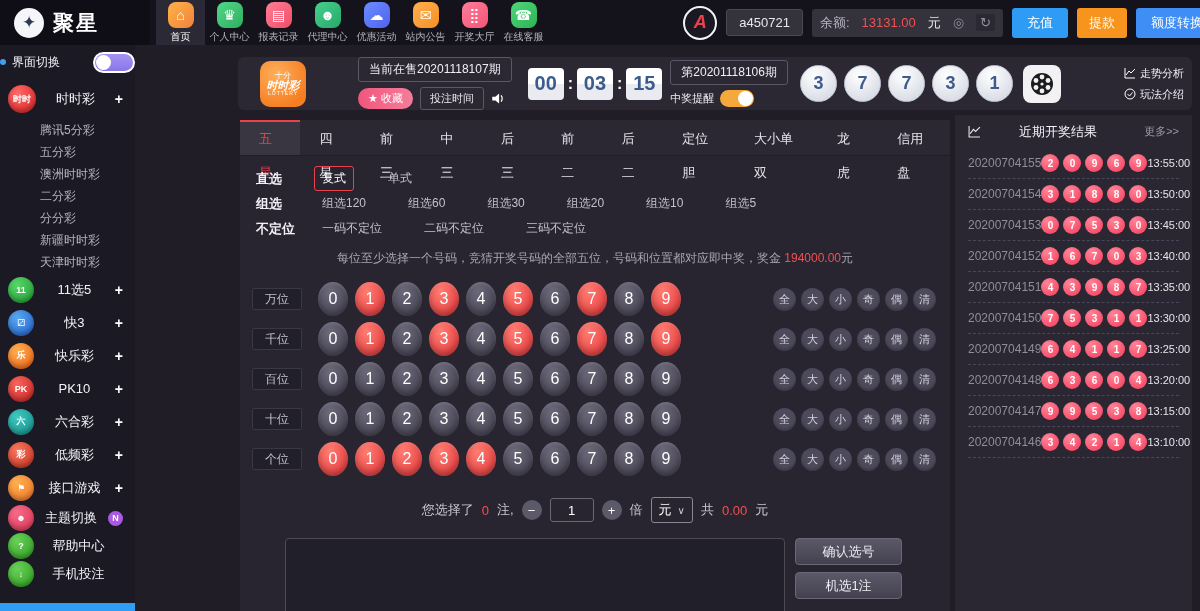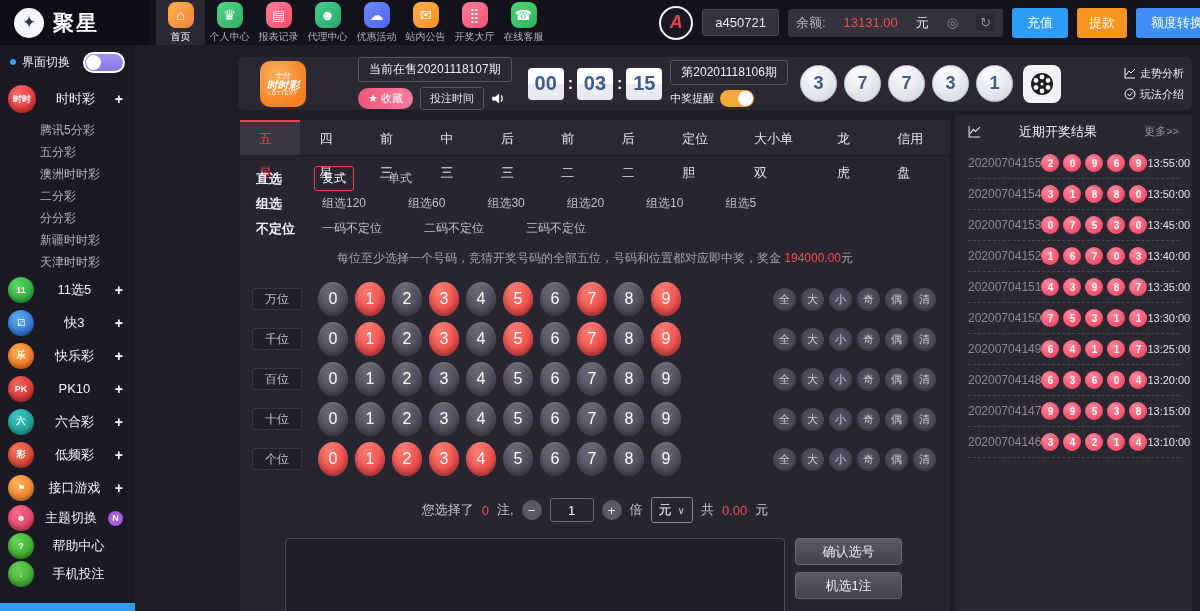--- a/index.html
+++ b/index.html
@@ -14,33 +14,33 @@
   .brand-title { margin-left:9px; font-size:21px; font-weight:bold; color:#fff; letter-spacing:2px; }
   .topnav { display:flex; height:45px; margin-left:6px; }
   .nav-item { width:49px; height:45px; display:flex; flex-direction:column; align-items:center; justify-content:center; cursor:pointer; }
   .nav-item.active { background:#2b2935; }
   .nav-icon { width:26px; height:26px; border-radius:8px; display:flex; align-items:center; justify-content:center; color:#fff; font-size:14px; line-height:1; }
   .nav-label { font-size:10px; color:#b5b3bf; margin-top:2px; white-space:nowrap; }
   .nav-item.active .nav-label { color:#fff; }
   .userarea { margin-left:auto; display:flex; align-items:center; gap:9px; padding-right:0; }
   .alogo { width:34px; height:34px; border-radius:50%; border:2px solid #f2f3f6; background:#1a1822; color:#e8424d; font-weight:bold; font-style:italic; font-size:18px; display:flex; align-items:center; justify-content:center; }
   .userbox { background:#34323c; border:1px solid #4a4854; border-radius:3px; color:#e8e7ee; font-size:13px; padding:5px 12px; }
-  .balancebox { background:#34323c; border-radius:3px; display:flex; align-items:center; gap:18px; font-size:13px; padding:5px 8px; }
+  .balancebox { background:#34323c; border-radius:3px; display:flex; align-items:center; gap:12px; font-size:13px; padding:5px 8px; }
   .bal-label { color:#b9b7c3; }
   .bal-value { color:#f35050; }
   .bal-unit { color:#e8e7ee; }
   .mini-icon { color:#908e9a; font-size:13px; cursor:pointer; }
   .refresh-wrap { background:#2a2832; border-radius:2px; padding:1px 4px; }
   .btn-blue { background:#2e9cf5; color:#fff; font-size:13px; border:none; border-radius:3px; padding:6px 15px; cursor:pointer; }
   .btn-orange { background:#f7941e; color:#fff; font-size:13px; border:none; border-radius:3px; padding:6px 12px; cursor:pointer; }
   .btn-transfer { margin-right:-18px; background:#3f8ef5; }
 
   
   .sidebar { position:absolute; top:45px; left:0; width:135px; height:566px; background:#1b1923; overflow:hidden; }
-  .ui-switch-row { display:flex; align-items:center; height:34px; padding:0 10px; gap:6px; }
+  .ui-switch-row { display:flex; align-items:center; height:34px; padding:0 0; gap:6px; }
   .blue-dot { width:6px; height:6px; border-radius:50%; background:#3f9ff0; }
   .ui-switch-label { font-size:12px; color:#f0eff5; flex:1; }
   .toggle-purple { position:relative; width:42px; height:21px; border-radius:11px; background:linear-gradient(#a493f2,#8a76ea); border:2px solid #fff; cursor:pointer; }
   .toggle-purple .knob { position:absolute; left:1px; top:1px; width:15px; height:15px; border-radius:50%; background:#fff; }
   .side-group-head { display:flex; align-items:center; height:40px; padding:0 12px 0 8px; cursor:pointer; }
   .side-ball { width:28px; height:28px; border-radius:50%; display:flex; align-items:center; justify-content:center; color:#fff; font-size:9px; font-weight:bold; flex-shrink:0; box-shadow:inset 0 -3px 4px rgba(0,0,0,.25); }
   .side-group-label { flex:1; text-align:center; font-size:13px; color:#f2f1f7; }
   .side-plus { color:#fff; font-weight:bold; font-size:14px; }
   .side-sub { display:flex; align-items:center; height:22px; padding-left:40px; font-size:12px; color:#b6b4c0; cursor:pointer; }
   .side-game { display:flex; align-items:center; height:33px; padding:0 12px 0 8px; cursor:pointer; }

